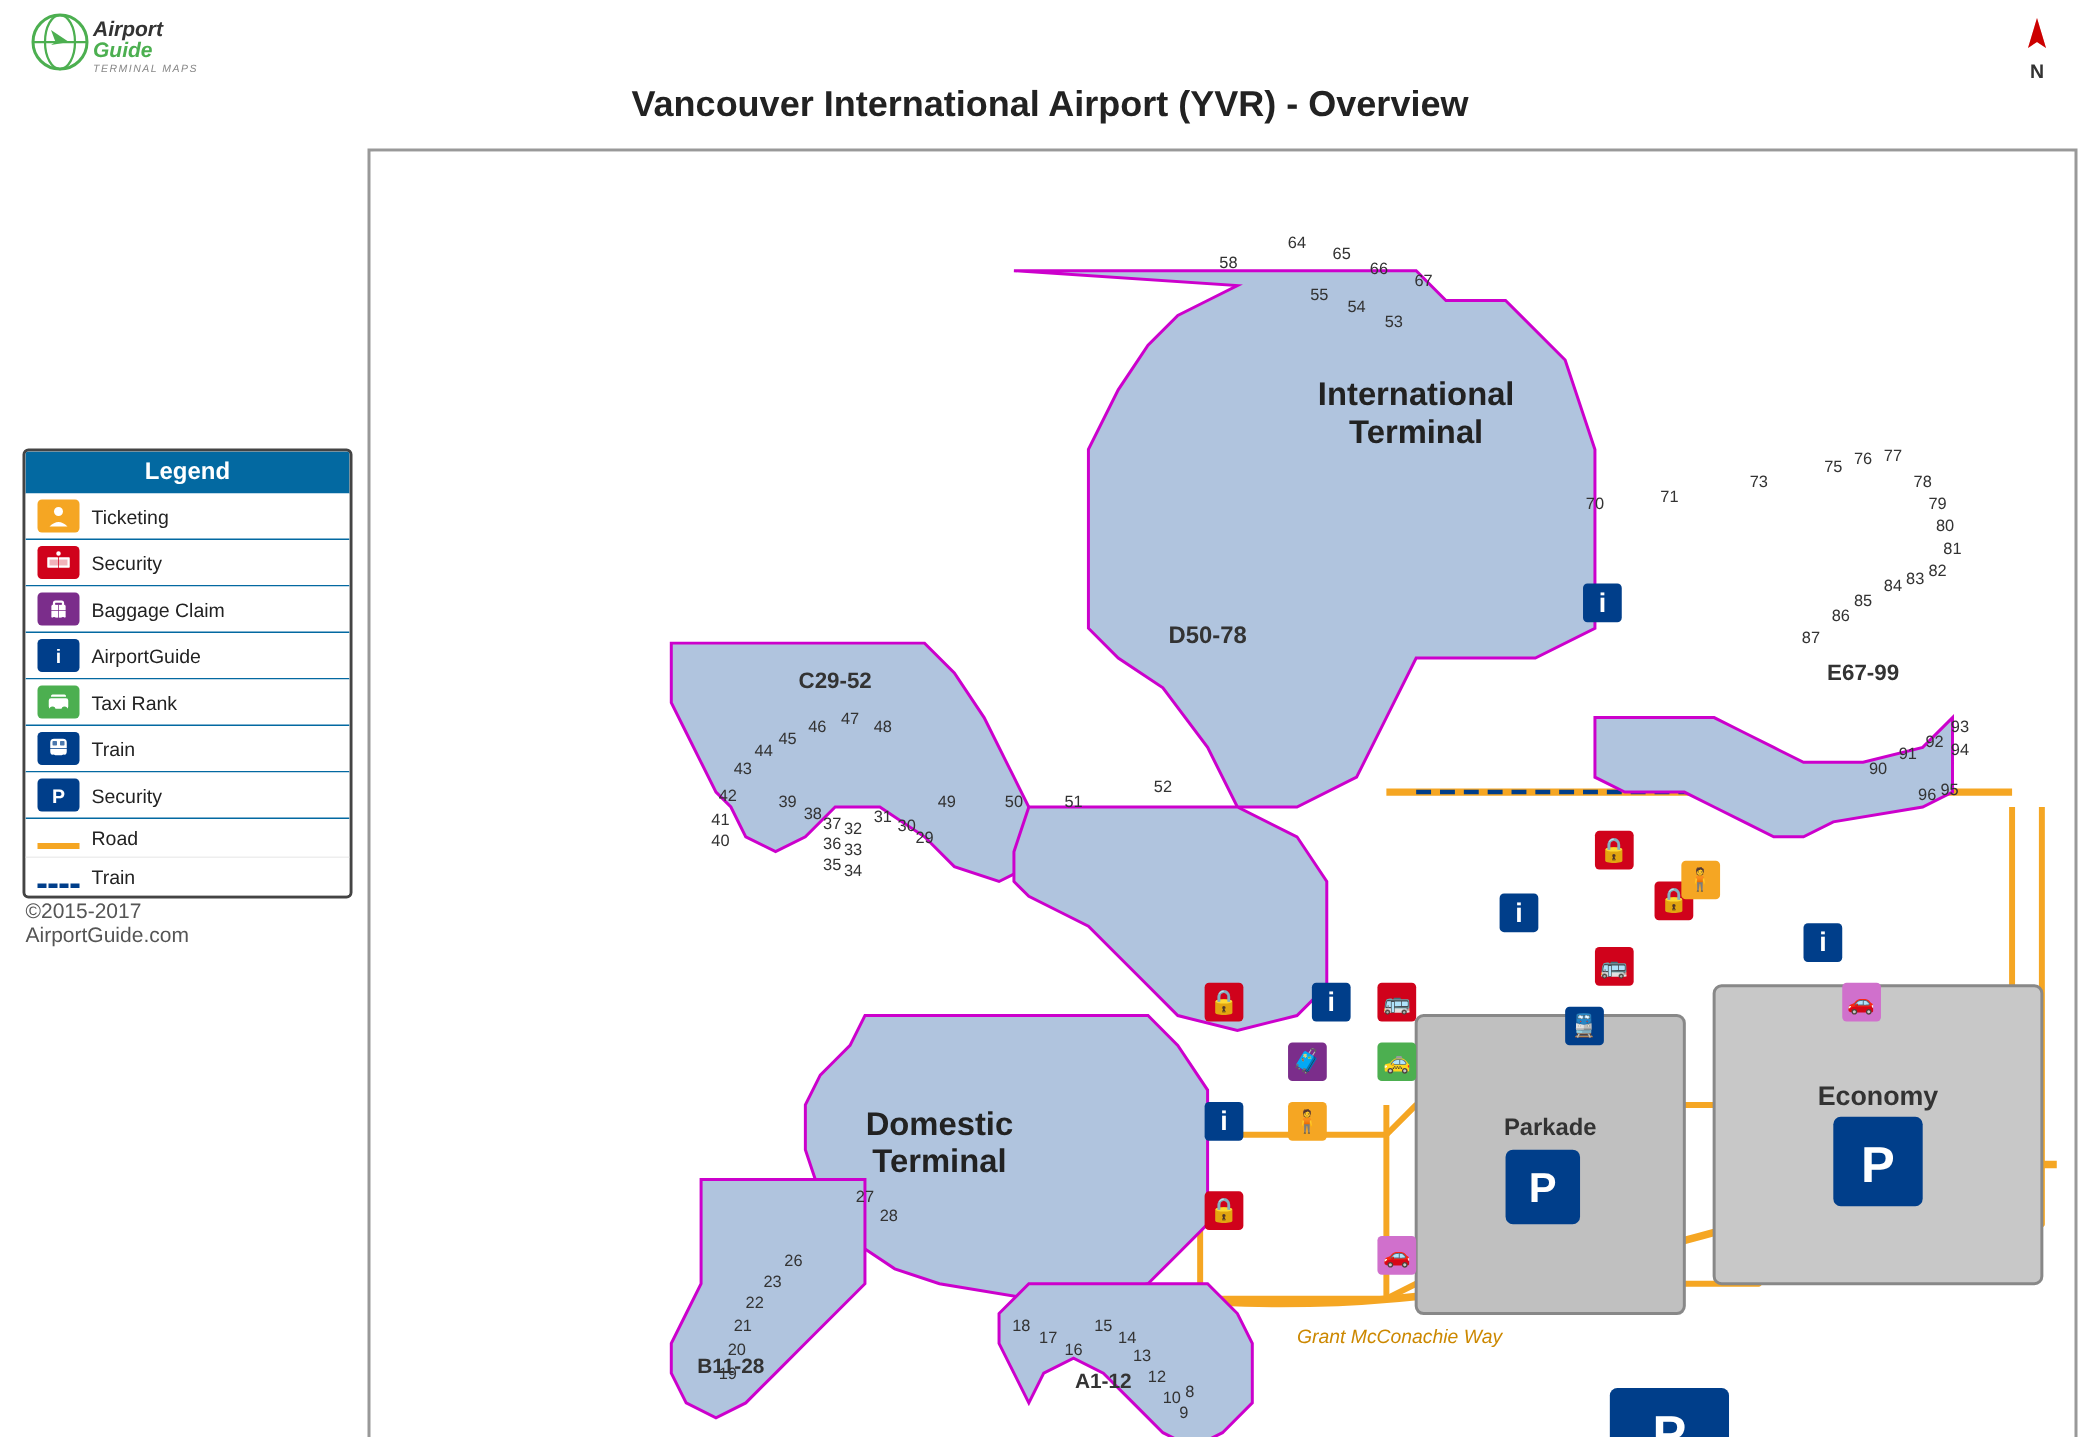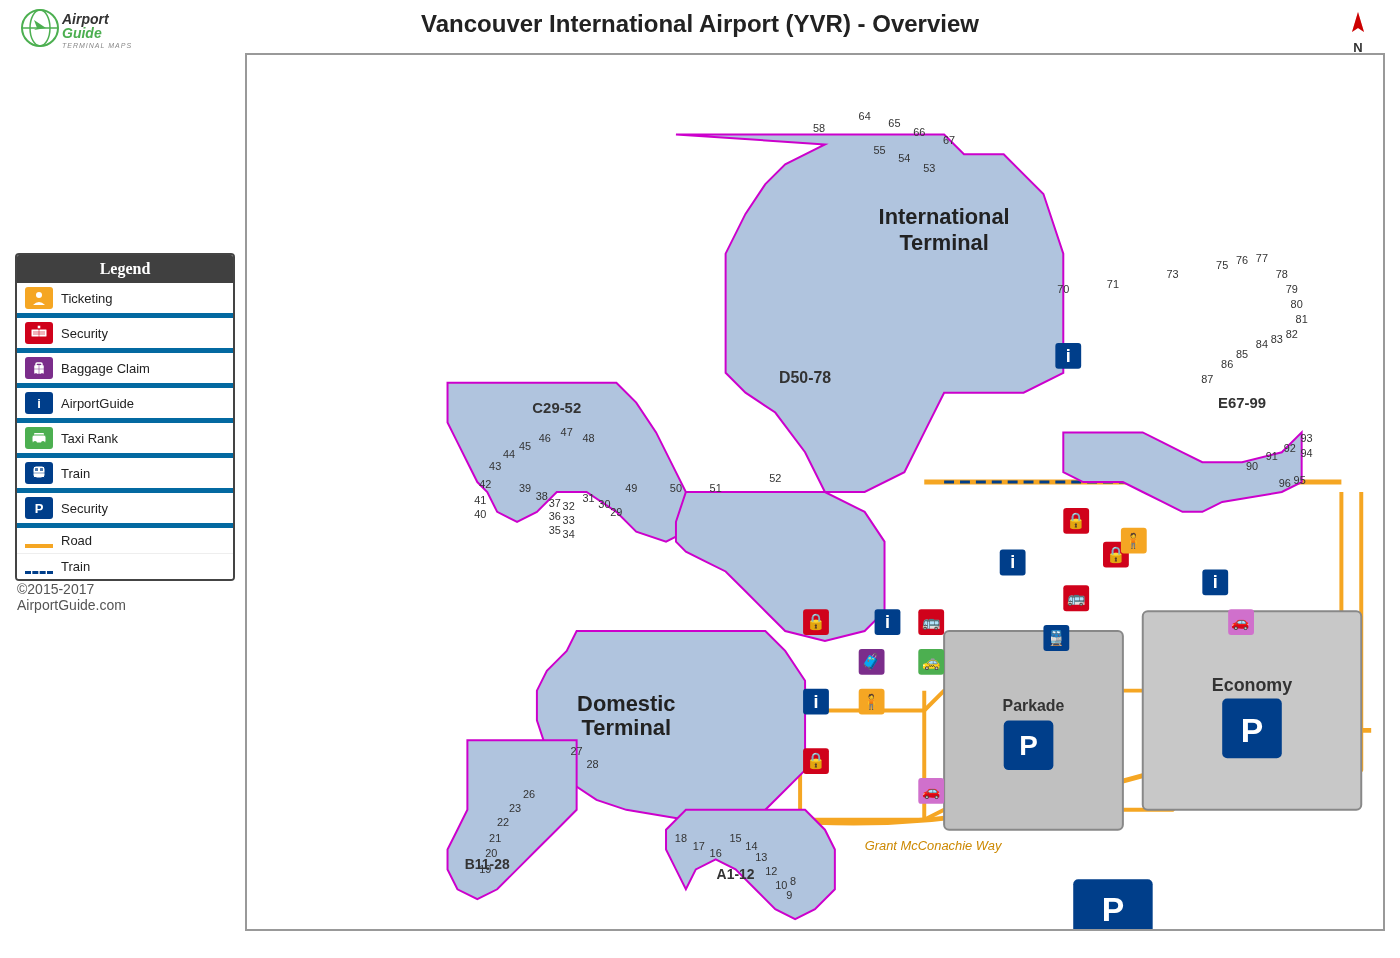--- a/index.html
+++ b/index.html
@@ -24,20 +24,21 @@
       position: absolute;
       left: 20px;
       top: 8px;
       font-style: italic;
     }
     #page-title {
       font-size: 24px;
       font-weight: bold;
       color: #222;
       text-align: center;
+      margin-top: 46px;
     }
     #north-arrow {
       position: absolute;
       right: 30px;
       top: 10px;
       text-align: center;
       font-size: 11px;
       font-weight: bold;
       color: #333;
     }
@@ -62,33 +63,32 @@
       flex-direction: column;
       justify-content: flex-start;
       padding-top: 200px;
     }
     #legend-box {
       border: 2px solid #444;
       border-radius: 4px;
       overflow: hidden;
     }
     #legend-title {
-      background: #404040;
+      background: #0369a1;
       color: #fff;
       font-size: 16px;
       font-weight: bold;
       text-align: center;
       padding: 5px 10px;
-      font-family: Liberation Serif, serif;
     }
     .legend-item {
       display: flex;
       align-items: center;
       padding: 4px 8px;
-      border-bottom: 5px solid #0369a1;
+      border-bottom: 1px solid #0369a1;
       background: #fff;
     }
     .legend-item:last-child { border-bottom: none; }
     .legend-icon {
       width: 28px;
       height: 22px;
       border-radius: 3px;
       display: flex;
       align-items: center;
       justify-content: center;

